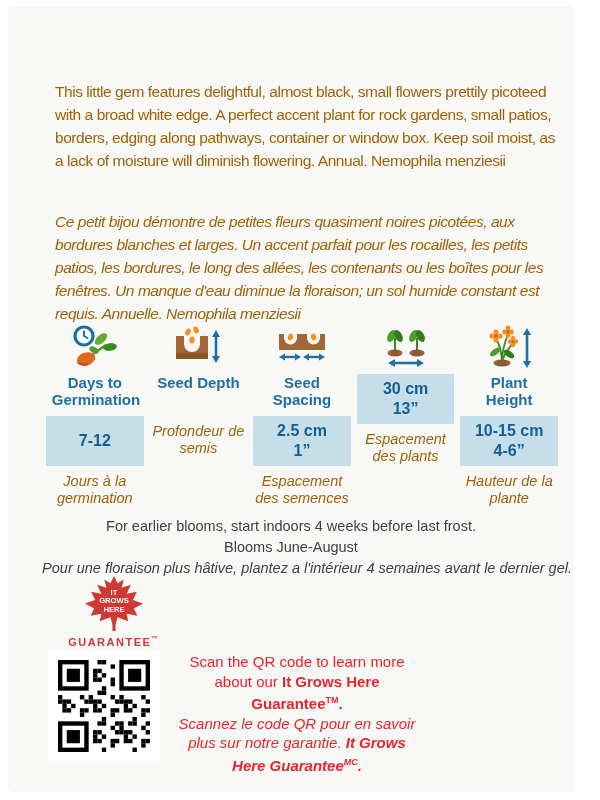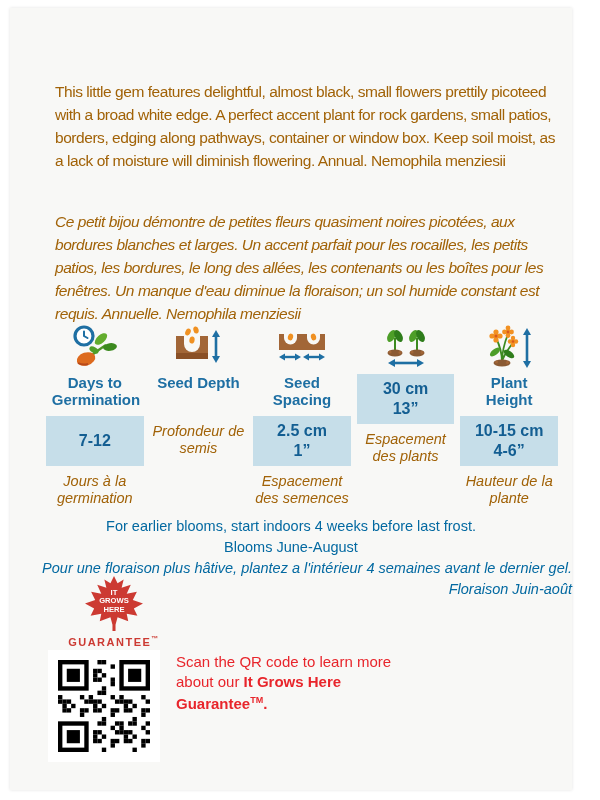--- a/index.html
+++ b/index.html
@@ -21,35 +21,35 @@
   .info-row{position:absolute;left:36px;top:308px;width:512px;display:flex;gap:6px;}
   .col{flex:1;display:flex;flex-direction:column;align-items:center;text-align:center;}
   .col .icon{height:54px;display:flex;align-items:flex-end;justify-content:center;padding-bottom:4px;}
   .en-label{height:42px;width:86px;font-size:15px;font-weight:bold;color:#1e6fa3;line-height:17px;}
   .value-box{width:100%;height:50px;background:#c6dee9;display:flex;flex-direction:column;
     justify-content:center;align-items:center;font-weight:bold;color:#135e92;font-size:16px;line-height:20px;}
   .fr-label{margin-top:7px;font-style:italic;color:#a16207;font-size:14.5px;line-height:17px;}
 
   
   .blooms{position:absolute;left:0;top:508px;width:100%;text-align:center;
-    color:#0369a1;font-size:14.5px;line-height:21px;}
+    color:#404040;font-size:14.5px;line-height:21px;}
   .blooms .fr{font-style:italic;text-align:right;}
 
   
   .logo{position:absolute;left:46px;top:566px;width:116px;text-align:center;}
   .logo svg{display:block;margin:0 auto;}
   .logo .guarantee{color:#cc3a32;font-weight:bold;font-size:11px;letter-spacing:1.5px;margin-top:1px;}
   .logo .guarantee sup{font-size:7px;}
 
   
   .qr-wrap{position:absolute;left:38px;top:642px;width:112px;height:112px;background:#ffffff;
     display:flex;align-items:center;justify-content:center;}
   .qr-wrap svg{width:92px;height:92px;}
   .qr-text{position:absolute;left:166px;top:644px;width:242px;color:#e8252b;
-    font-size:15px;line-height:19.5px;}
+    font-size:15px;line-height:19.5px;text-align:center;}
   .qr-text .bold{font-weight:bold;}
   .qr-text p{margin:0;}
   .qr-text .fr{font-style:italic;}
   .qr-text sup{font-size:9px;font-weight:bold;}
 </style>
 </head>
 <body>
 
 <div class="packet">
 
@@ -191,21 +191,20 @@
       </div>
       <div class="fr-label">Hauteur de la plante</div>
     </div>
 
   </div>
 
   <div class="blooms">
     <div>For earlier blooms, start indoors 4 weeks before last frost.</div>
     <div>Blooms June-August</div>
     <div class="fr">Pour une floraison plus hâtive, plantez a l'intérieur 4 semaines avant le dernier gel.</div>
-    <div class="fr">Floraison Juin-août</div>
   </div>
 
   <div class="logo">
     <svg width="84" height="60" viewBox="0 0 120 118">
       <polygon fill="#cc3a32" points="60,4 67,18 79,11 75,27 93,21 85,39 105,35 97,51 117,58 99,68 106,82 85,78 88,93 67,85 63,100 63,112 57,112 57,100 53,85 32,93 35,78 14,82 21,68 3,58 23,51 15,35 35,39 27,21 45,27 41,11 53,18"></polygon>
       <text x="60" y="41" text-anchor="middle" fill="#ffffff" font-size="15" font-weight="bold" font-family="Liberation Sans, sans-serif">IT</text>
       <text x="60" y="58" text-anchor="middle" fill="#ffffff" font-size="15" font-weight="bold" font-family="Liberation Sans, sans-serif">GROWS</text>
       <text x="60" y="75" text-anchor="middle" fill="#ffffff" font-size="15" font-weight="bold" font-family="Liberation Sans, sans-serif">HERE</text>
     </svg>
     <div class="guarantee"><span>GUARANTEE</span><sup>™</sup></div>
@@ -308,15 +307,16 @@
         <rect fill="#fff" x="75" y="5" width="25" height="25"></rect>
         <rect x="80" y="10" width="15" height="15"></rect>
         <rect x="0" y="70" width="35" height="35"></rect>
         <rect fill="#fff" x="5" y="75" width="25" height="25"></rect>
         <rect x="10" y="80" width="15" height="15"></rect>
       </svg>
   </div>
 
   <div class="qr-text">
     <p><span>Scan the QR code to learn more about our </span><span class="bold">It Grows Here Guarantee</span><sup>TM</sup><span class="bold">.</span></p>
+    <p class="fr"><span>Scannez le code QR pour en savoir plus sur notre garantie. </span><span class="bold">It Grows Here Guarantee</span><sup>MC</sup><span class="bold">.</span></p>
   </div>
 
 </div>
 
 </body></html>

